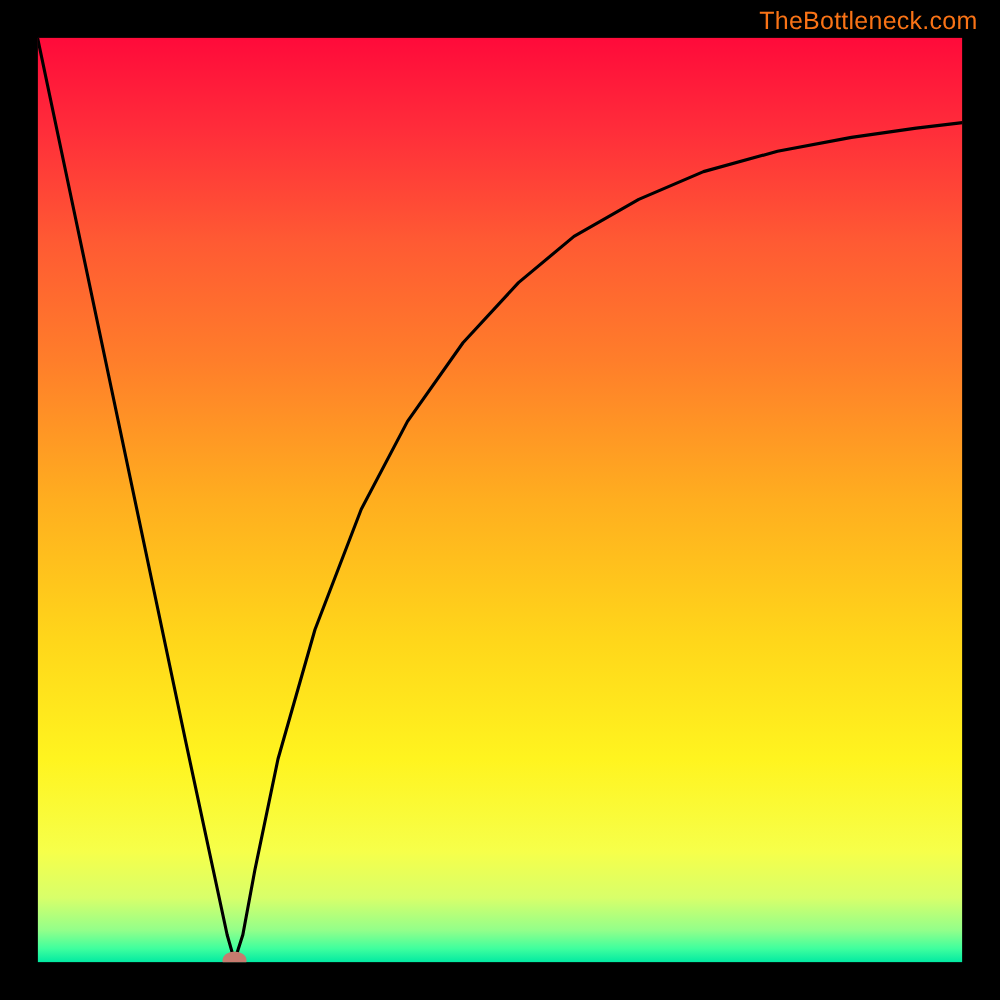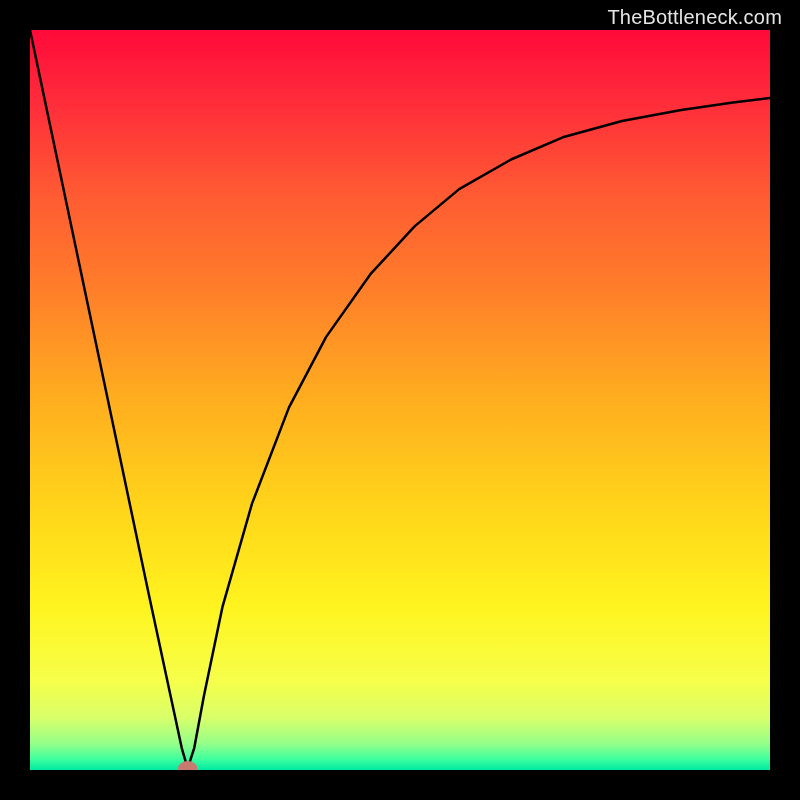--- a/index.html
+++ b/index.html
@@ -22,21 +22,21 @@
     left: 30px;
     top: 30px;
     width: 740px;
     height: 740px;
     overflow: hidden;
   }
   .watermark {
     position: absolute;
     top: 6px;
     right: 18px;
-    color: #e5e5e5;
+    color: #f97316;
     font-size: 20px;
     letter-spacing: 0.2px;
     font-weight: 400;
   }
 </style>
 </head>
 <body>
 
 <div class="frame">
   <div class="watermark">TheBottleneck.com</div>

